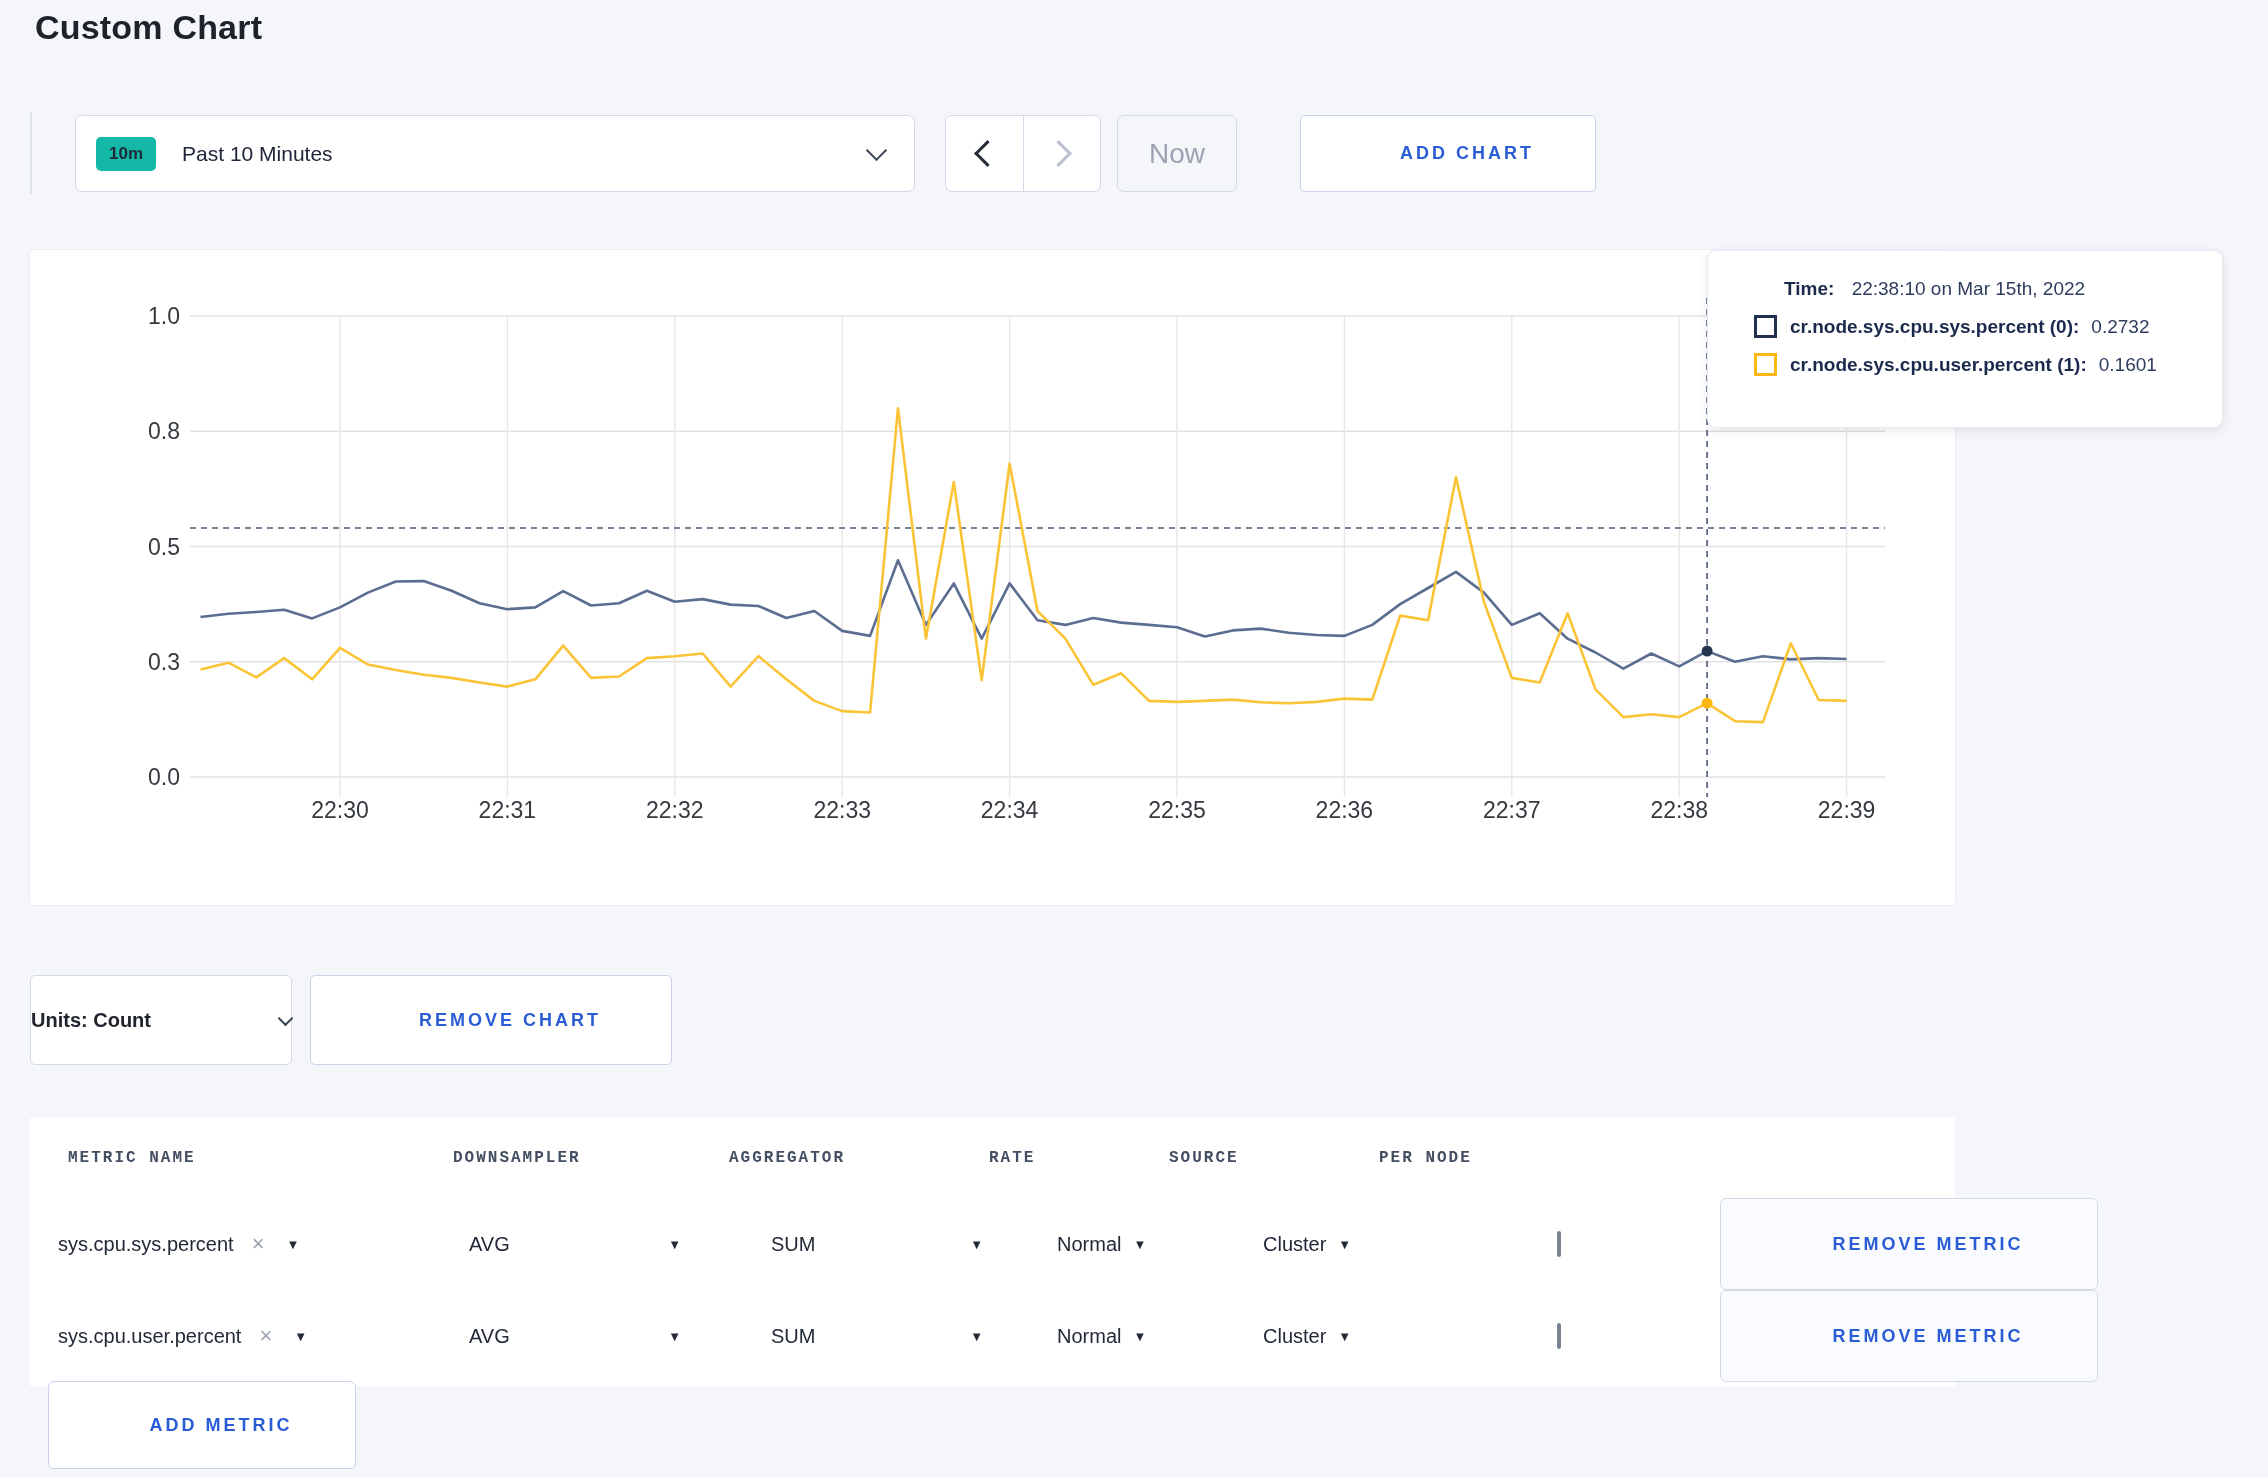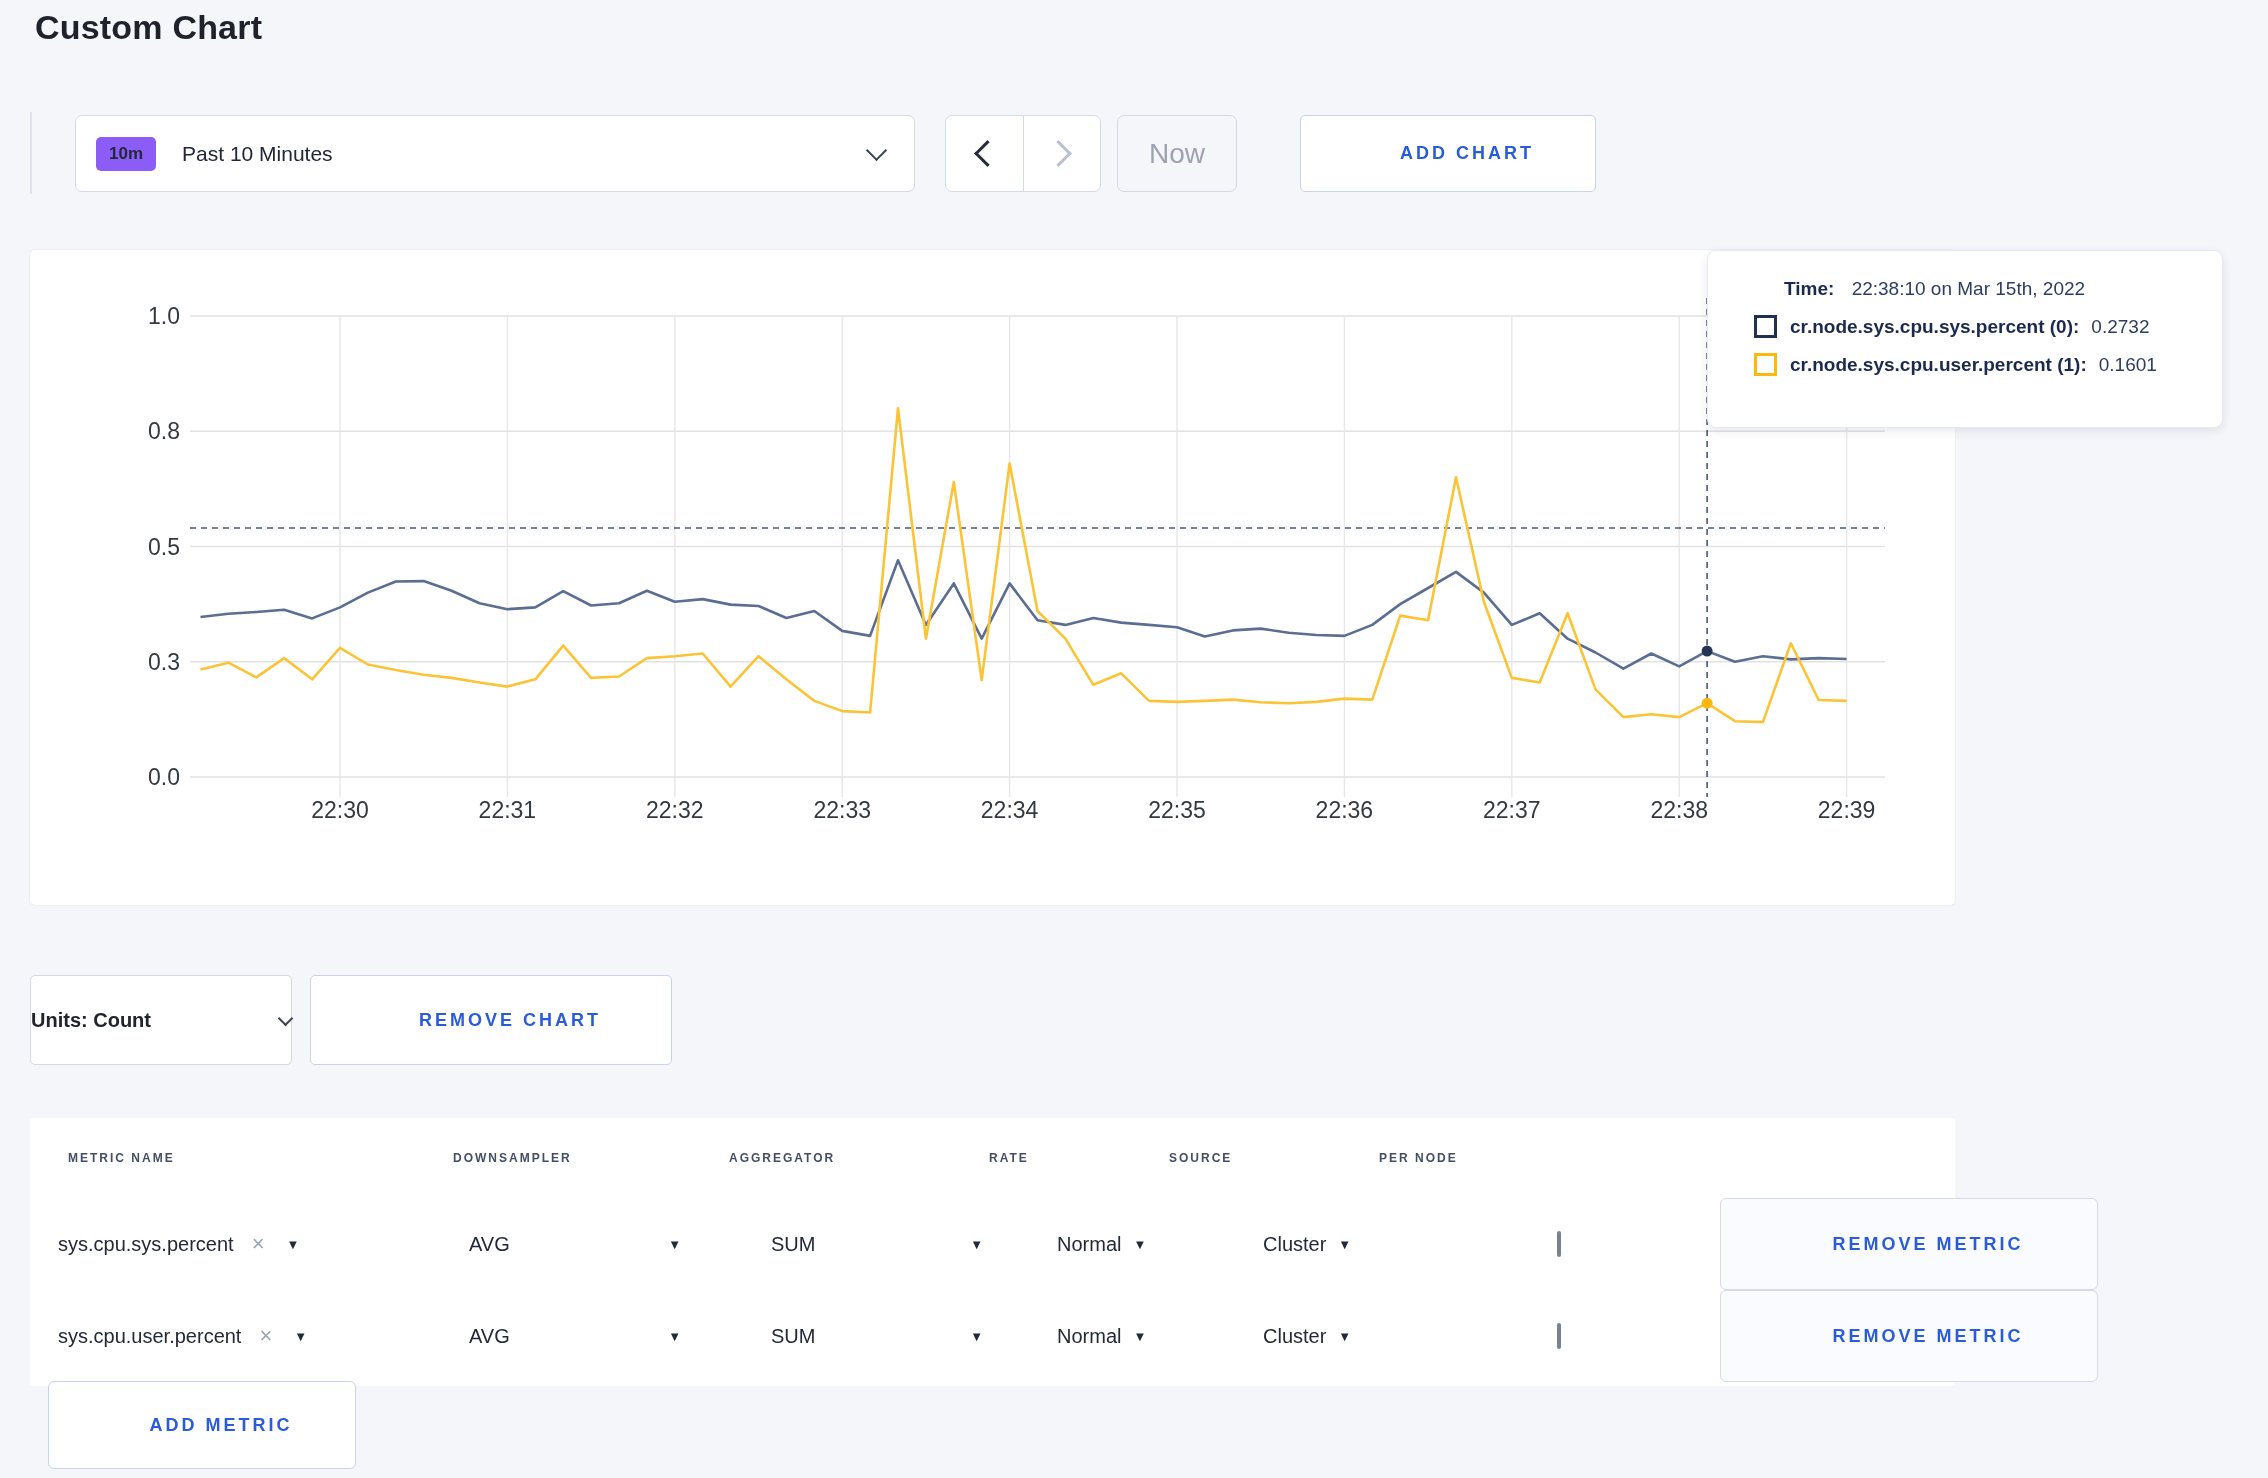--- a/index.html
+++ b/index.html
@@ -6,21 +6,21 @@
   body{font-family:"Liberation Sans","DejaVu Sans",sans-serif;background:#f5f6fa;}
   .page{position:relative;width:2268px;height:1478px;background:#f5f6fa;overflow:hidden;}
 
   .page-title{position:absolute;left:35px;top:8px;font-size:34px;font-weight:600;color:#1e222a;letter-spacing:.2px;}
 
   
   .controls-divider{position:absolute;left:30px;top:112px;width:2px;height:82px;background:#dfe3ec;}
   .time-select{position:absolute;left:75px;top:115px;width:840px;height:77px;background:#fff;
     border:1px solid #d3d9e6;border-radius:7px;display:flex;align-items:center;padding:0 30px 0 20px;
     box-sizing:border-box;cursor:pointer;}
-  .time-badge{background:#8b5cf6;border-radius:5px;padding:7px 13px;font-size:17px;font-weight:700;color:#222a3a;}
+  .time-badge{background:#14b8a6;border-radius:5px;padding:7px 13px;font-size:17px;font-weight:700;color:#222a3a;}
   .time-label{margin-left:26px;font-size:21px;font-weight:500;color:#20273a;flex:1;}
   .chev{display:inline-block;width:13px;height:13px;border-right:2px solid #3a4455;border-bottom:2px solid #3a4455;
     transform:rotate(45deg);margin-top:-6px;}
   .pager{position:absolute;left:945px;top:115px;width:156px;height:77px;background:#fff;border:1px solid #d3d9e6;
     border-radius:7px;display:flex;box-sizing:border-box;}
   .pager-btn{flex:1;display:flex;align-items:center;justify-content:center;cursor:pointer;}
   .pager-btn + .pager-btn{border-left:1px solid #d3d9e6;}
   .arrow-left{display:inline-block;width:16px;height:16px;border-left:3px solid #252c3a;border-bottom:3px solid #252c3a;transform:rotate(45deg);margin-left:6px;}
   .arrow-right{display:inline-block;width:16px;height:16px;border-right:3px solid #b9c1cf;border-top:3px solid #b9c1cf;transform:rotate(45deg);margin-right:6px;}
   .now-btn{position:absolute;left:1117px;top:115px;width:120px;height:77px;border:1px solid #d3d9e6;border-radius:7px;
@@ -49,21 +49,21 @@
   .units-select{position:absolute;left:30px;top:975px;width:262px;height:90px;background:#fff;border:1px solid #d3d9e6;
     border-radius:5px;display:flex;align-items:center;justify-content:space-between;gap:16px;box-sizing:border-box;cursor:pointer;}
   .units-label{font-size:20px;font-weight:700;color:#20242c;}
   .chev-sm{display:inline-block;width:9px;height:9px;border-right:2px solid #3a4455;border-bottom:2px solid #3a4455;transform:rotate(45deg);margin-top:-4px;}
   .remove-chart-btn{position:absolute;left:310px;top:975px;width:362px;height:90px;}
 
   
   .table-card{position:absolute;left:30px;top:1118px;width:1925px;height:268px;background:#fff;}
   .t-row{display:grid;grid-template-columns:385px 276px 260px 180px 210px 195px 400px;padding-left:28px;align-items:center;}
   .t-head{height:80px;}
-  .t-head > div{font-size:12px;font-weight:600;letter-spacing:2px;color:#434e63;padding-left:10px;}
+  .t-head > div{font-size:16px;font-weight:600;letter-spacing:2px;color:#434e63;padding-left:10px;font-family:Liberation Mono, monospace;}
   .t-data{height:92px;font-size:20px;color:#232a37;gap:26px;}
   .metric-cell{display:flex;align-items:center;cursor:pointer;}
   .clear-x{color:#9aa3b2;margin-left:18px;font-size:22px;cursor:pointer;}
   .caret{font-size:13px;color:#232a37;margin-left:22px;}
   .sel-wide{display:flex;align-items:center;justify-content:space-between;width:212px;cursor:pointer;}
   .sel-narrow{display:flex;align-items:center;cursor:pointer;}
   .sel-narrow .caret{margin-left:12px;}
   .checkbox{width:27px;height:27px;border:2px solid #798291;border-radius:6px;background:#fff;margin-left:58px;cursor:pointer;}
   .remove-metric-btn{width:378px;height:92px;border-radius:6px;border:1px solid #d4dae6;background:#fafbfe;}
   .add-metric-btn{position:absolute;left:48px;top:1381px;width:308px;height:88px;border-radius:6px;}

